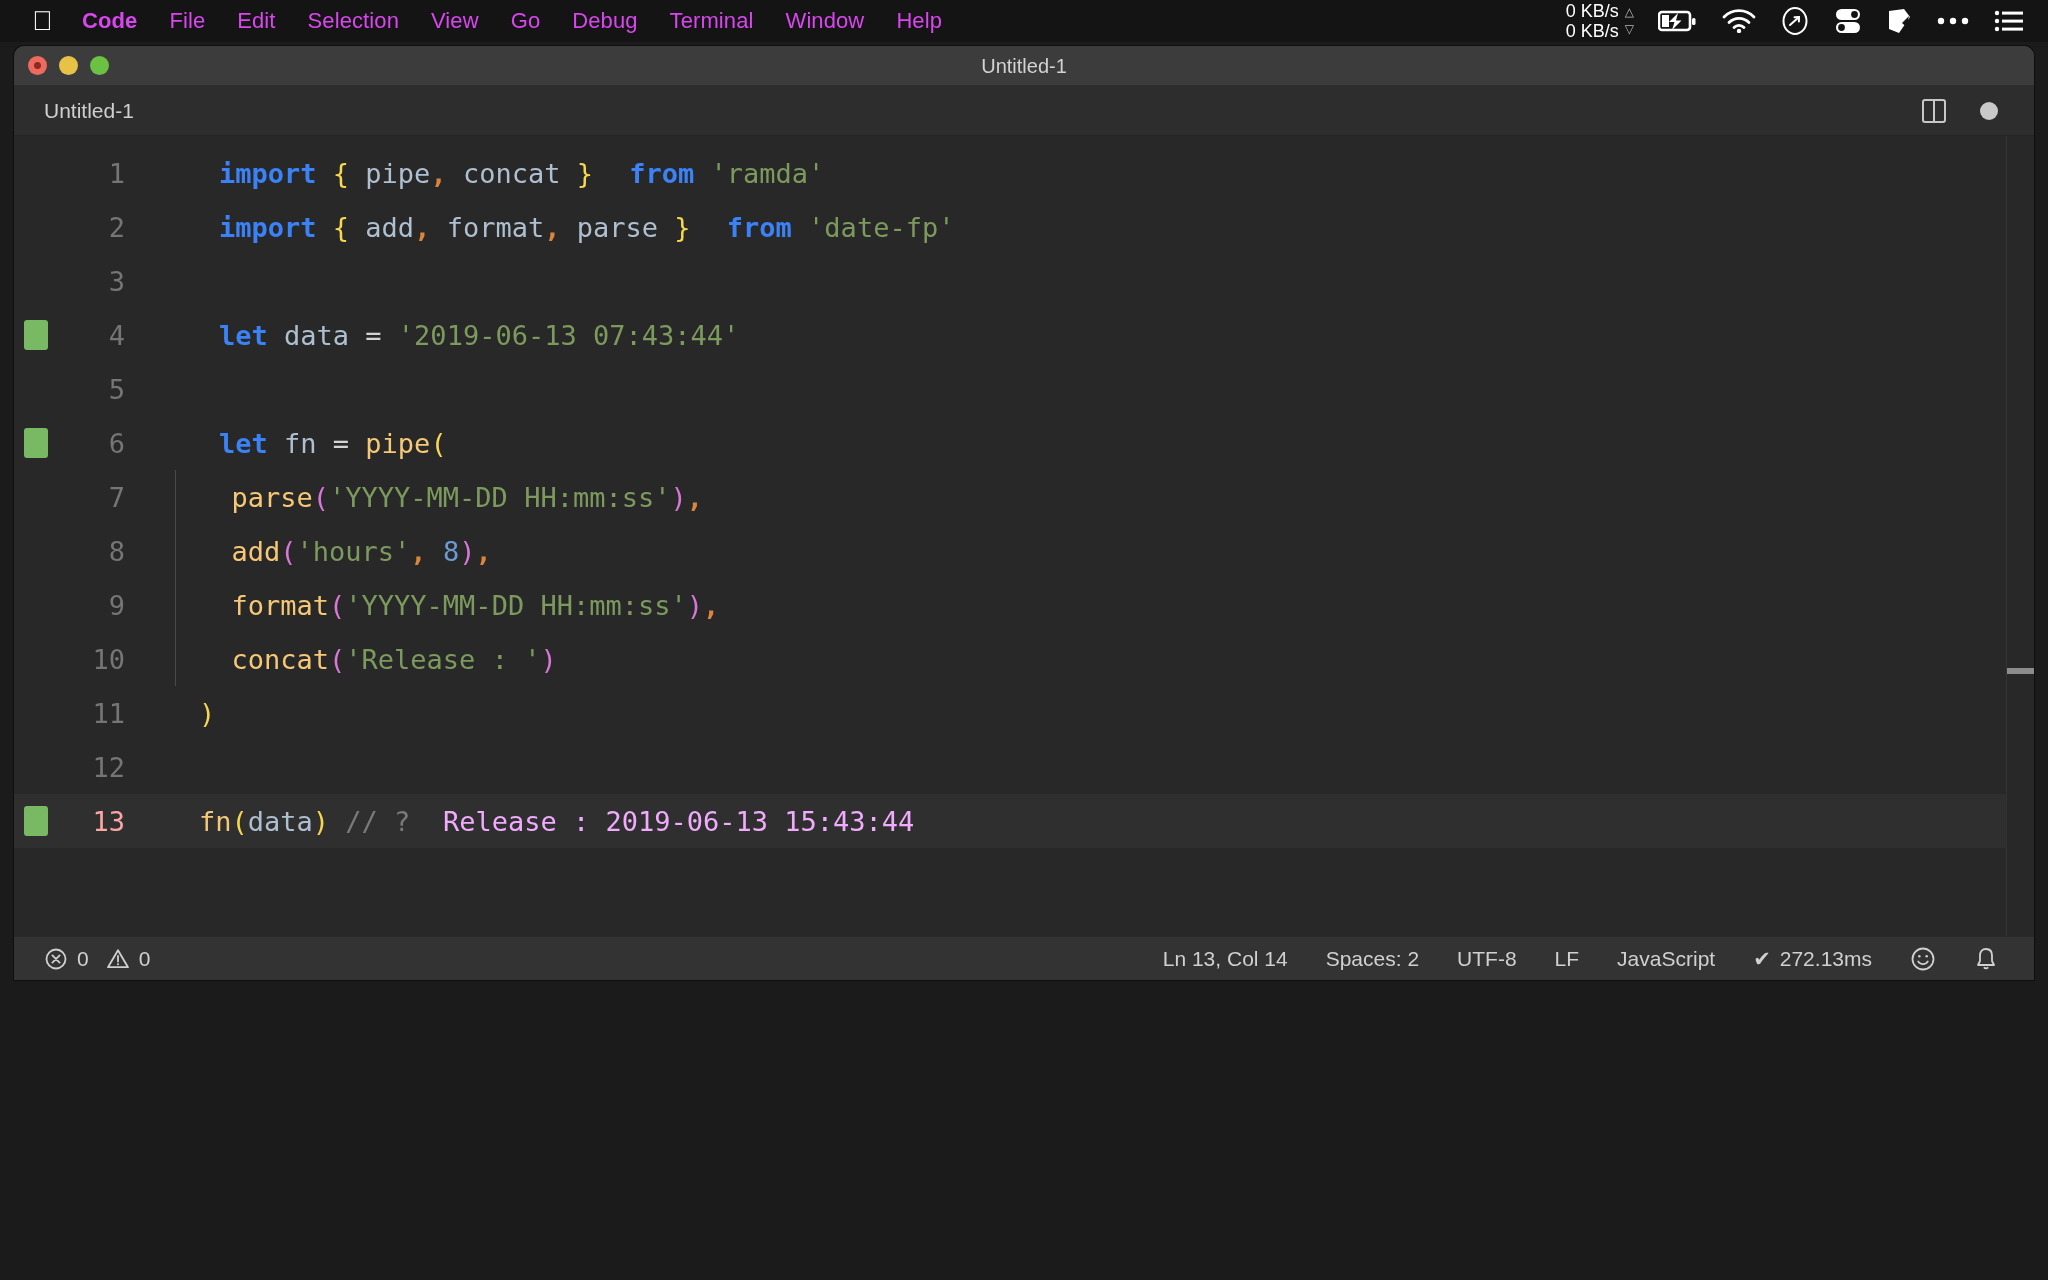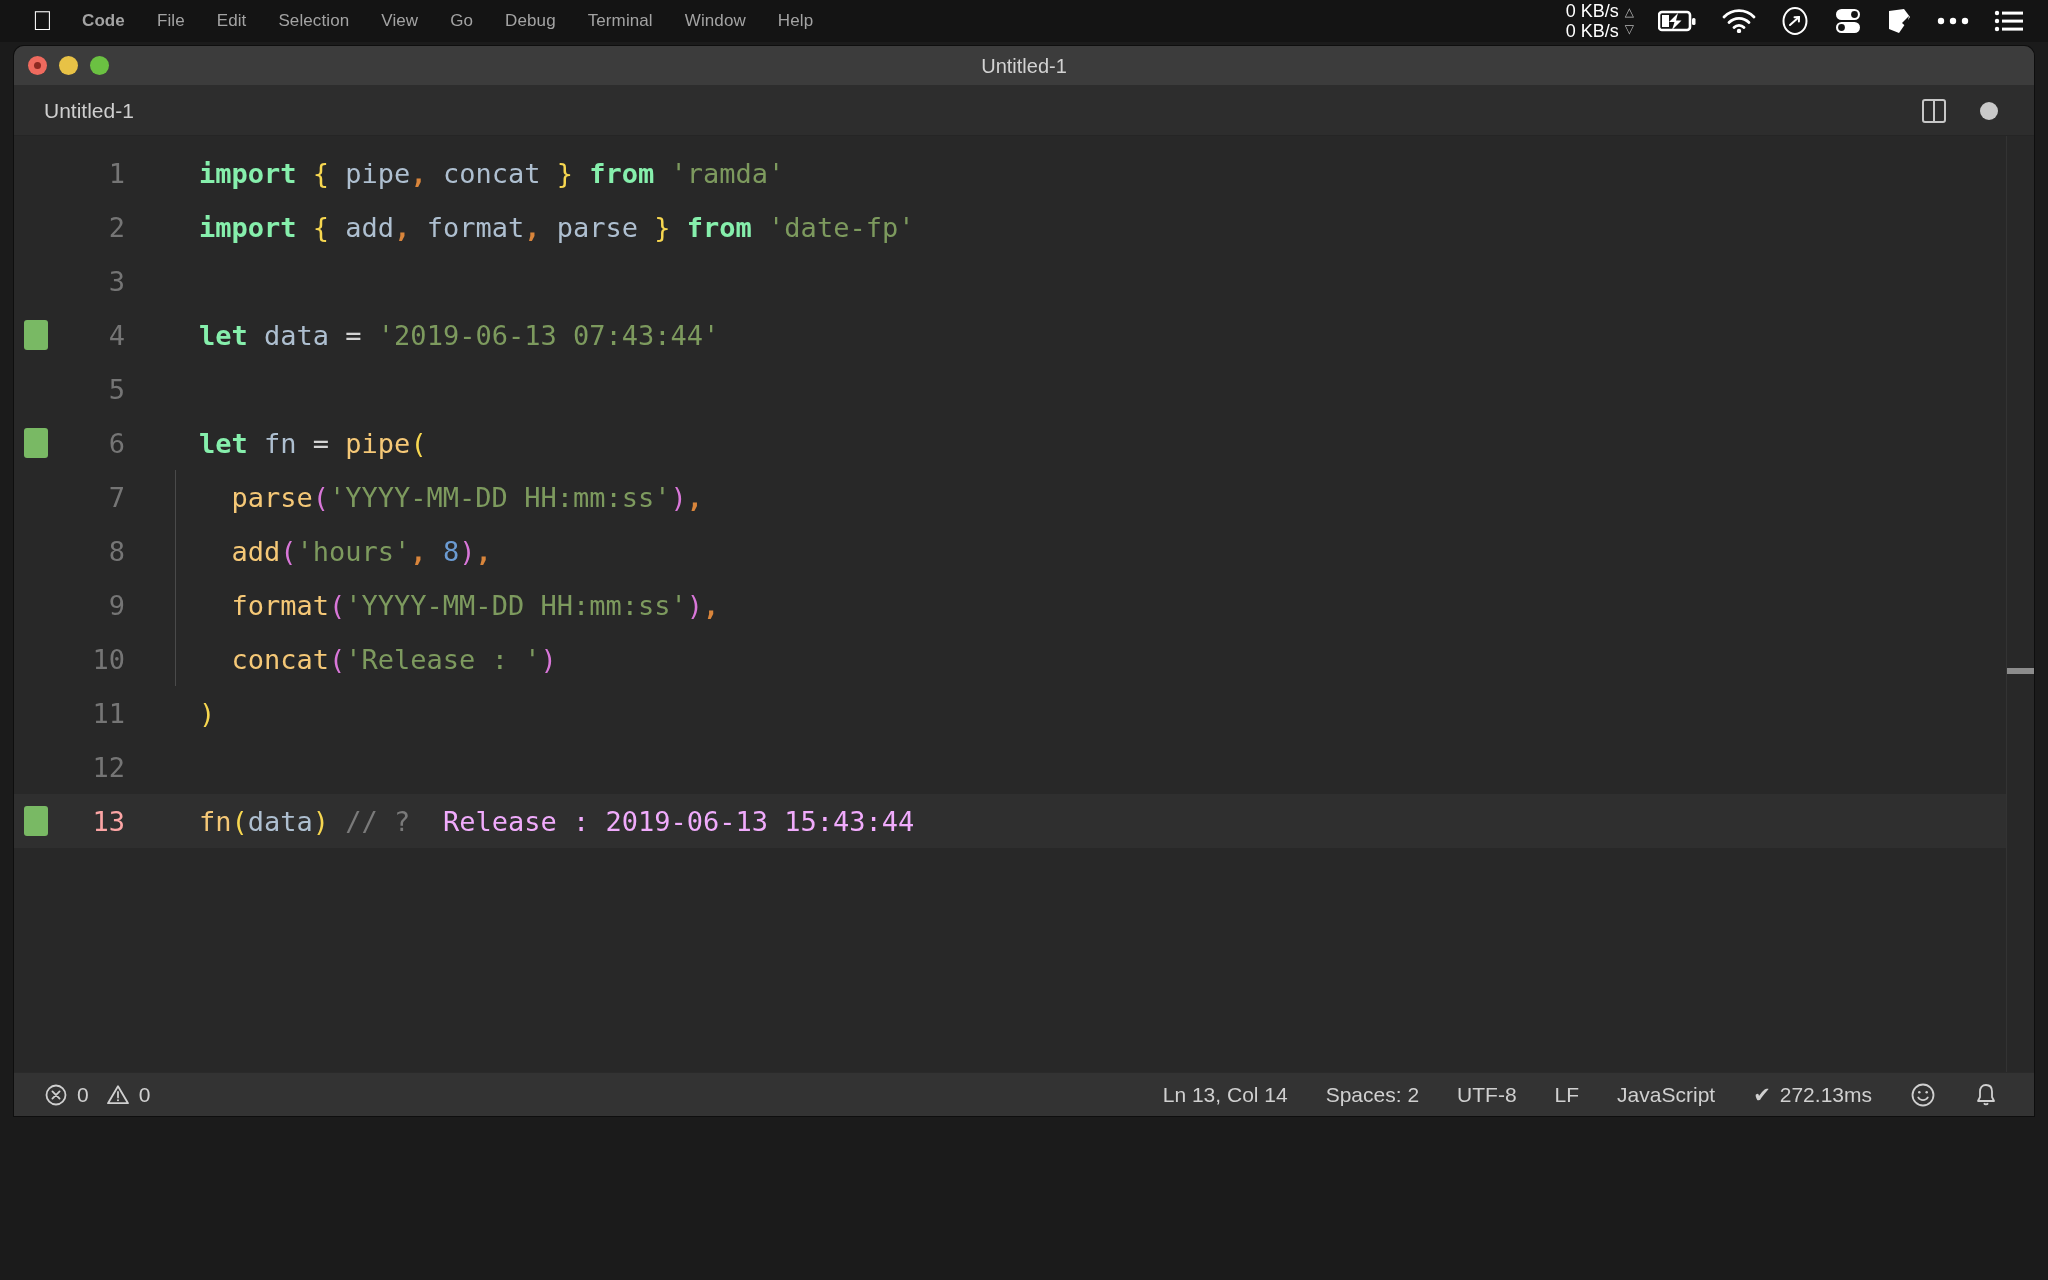--- a/index.html
+++ b/index.html
@@ -11,32 +11,32 @@
   }
 
   
   .menubar{
     position:absolute; top:0; left:0; width:2048px; height:42px;
     background:#141414; display:flex; align-items:center;
     padding:0 18px 0 28px; color:#fff;
   }
   .apple-logo{ width:28px; height:30px; display:flex; align-items:center; justify-content:center;
     font-size:27px; line-height:1; color:#fff; margin-right:22px; }
-  .menu-item{ font-size:17px; color:#a3a3a3; padding:0 16px; letter-spacing:.1px; white-space:nowrap; }
+  .menu-item{ font-size:22px; color:#d946ef; padding:0 16px; letter-spacing:.1px; white-space:nowrap; }
   .menu-item.bold{ font-weight:bold; padding-left:4px; }
   .menu-spacer{ flex:1 1 auto; }
   .mb-right{ display:flex; align-items:center; gap:24px; padding-right:6px; }
   .netspeed{ display:flex; align-items:center; gap:6px; }
   .netspeed .nums{ display:flex; flex-direction:column; font-size:18px; line-height:1.12; color:#fff; text-align:right;}
   .netspeed .arrows{ display:flex; flex-direction:column; font-size:12px; line-height:1.4; color:#b9b9b9;}
   .mb-icon{ display:flex; align-items:center; justify-content:center; color:#fff; }
 
   
   .window{
-    position:absolute; left:14px; top:46px; width:2020px; height:1070px;
+    position:absolute; left:14px; top:46px; width:2020px; height:934px;
     background:#262626; border-radius:10px 10px 0 0; overflow:hidden;
     box-shadow:0 0 0 1px #0e0e0e;
   }
   .titlebar{
     position:relative; height:40px; background:#3c3c3c;
     border-bottom:1px solid #2d2d2d; display:flex; align-items:center;
   }
   .lights{ display:flex; gap:12px; padding-left:14px; }
   .light{ width:19px; height:19px; border-radius:50%; }
   .light.red{ background:#ef6a5e; }
@@ -86,21 +86,21 @@
   }
   .line.current .lineno{ color:#fca5a5; }
   .code{ padding-left:52px; position:relative; }
 
   
   .indent-guide{
     position:absolute; left:161px; width:1px; background:#4a4a4a;
   }
 
   
-  .kw   { color:#86efac; font-weight:bold; }
+  .kw   { color:#3b82f6; font-weight:bold;margin-left:20px; }
   .kw2  { color:#d9853b; font-weight:bold; }
   .var  { color:#aebfd0; }
   .op   { color:#d4d4d4; }
   .brc  { color:#f7d750; }
   .str  { color:#7d9a5e; }
   .fn   { color:#f5c877; }
   .paren{ color:#d977d9; }
   .num  { color:#6b9bd2; }
   .cmt  { color:#7a7a7a; }
   .res  { color:#f0abfc; }

